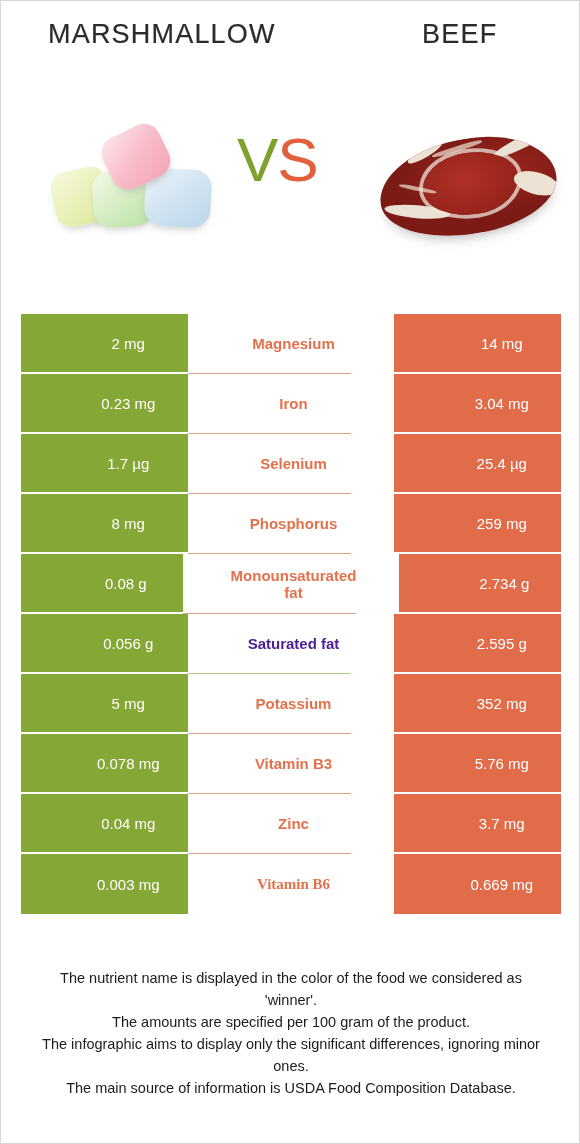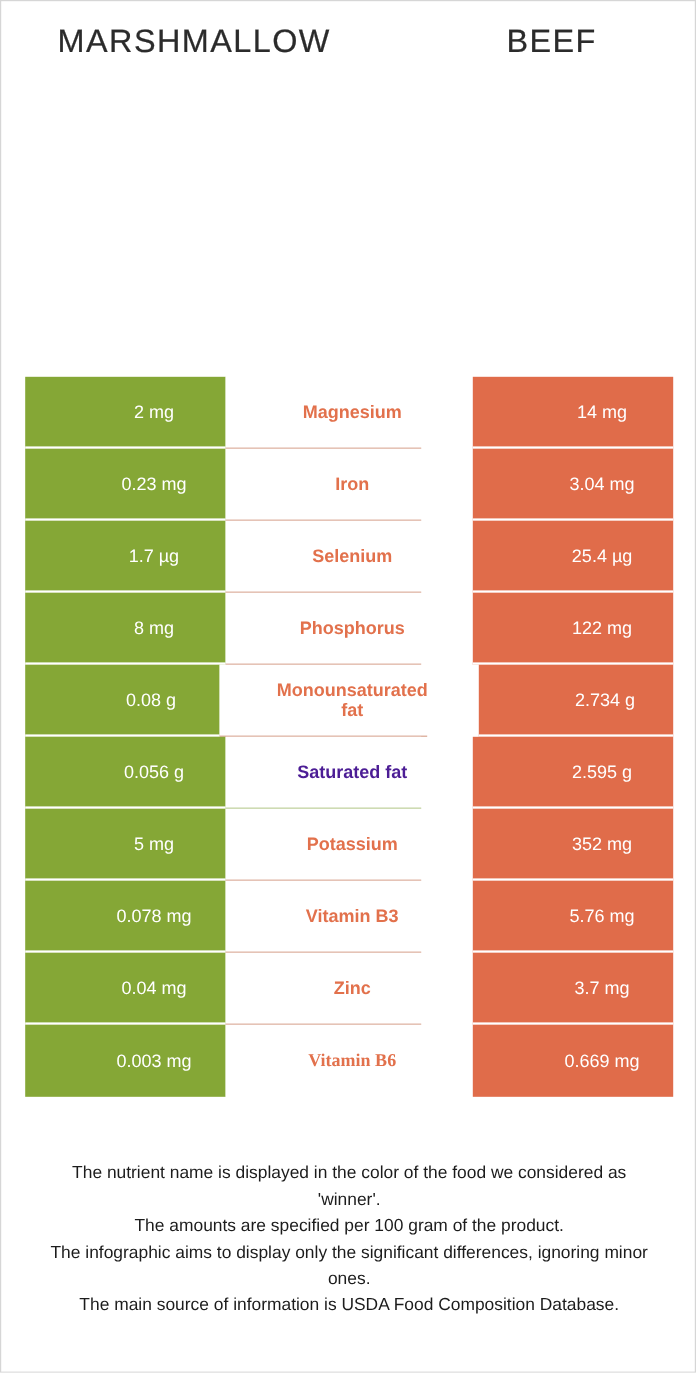--- a/index.html
+++ b/index.html
@@ -211,41 +211,67 @@
 </head>
 <body>
 
 <div class="page">
 
   <div class="titles">
     <div class="food-title left">MARSHMALLOW</div>
     <div class="food-title right">BEEF</div>
   </div>
 
+  <div class="hero">
+
+    <div class="marsh-wrap">
+      <div class="marsh yellow"></div>
+      <div class="marsh green"></div>
+      <div class="marsh blue"></div>
+      <div class="marsh pink"></div>
+    </div>
+
+    <div class="vs">
+      <span class="v">V</span><span class="s">S</span>
+    </div>
+
+    <div class="beef-wrap">
+      <div class="steak-body">
+        <div class="steak-fat f1"></div>
+        <div class="steak-fat f2"></div>
+        <div class="steak-fat f4"></div>
+        <div class="steak-eye"></div>
+        <div class="steak-fat f3"></div>
+        <div class="steak-vein v1"></div>
+        <div class="steak-vein v2"></div>
+      </div>
+    </div>
+
+  </div>
 
   <div class="table">
       <div class="row">
         <div class="cell cell-left">2 mg</div>
         <div class="cell cell-mid">Magnesium</div>
         <div class="cell cell-right">14 mg</div>
       </div>
       <div class="row">
         <div class="cell cell-left">0.23 mg</div>
         <div class="cell cell-mid">Iron</div>
         <div class="cell cell-right">3.04 mg</div>
       </div>
       <div class="row">
         <div class="cell cell-left">1.7 µg</div>
         <div class="cell cell-mid">Selenium</div>
         <div class="cell cell-right">25.4 µg</div>
       </div>
       <div class="row">
         <div class="cell cell-left">8 mg</div>
         <div class="cell cell-mid">Phosphorus</div>
-        <div class="cell cell-right">122 mg</div>
+        <div class="cell cell-right">259 mg</div>
       </div>
       <div class="row">
         <div class="cell cell-left">0.08 g</div>
         <div class="cell cell-mid">Monounsaturated fat</div>
         <div class="cell cell-right">2.734 g</div>
       </div>
       <div class="row">
         <div class="cell cell-left">0.056 g</div>
         <div class="cell cell-mid green-win">Saturated fat</div>
         <div class="cell cell-right">2.595 g</div>

